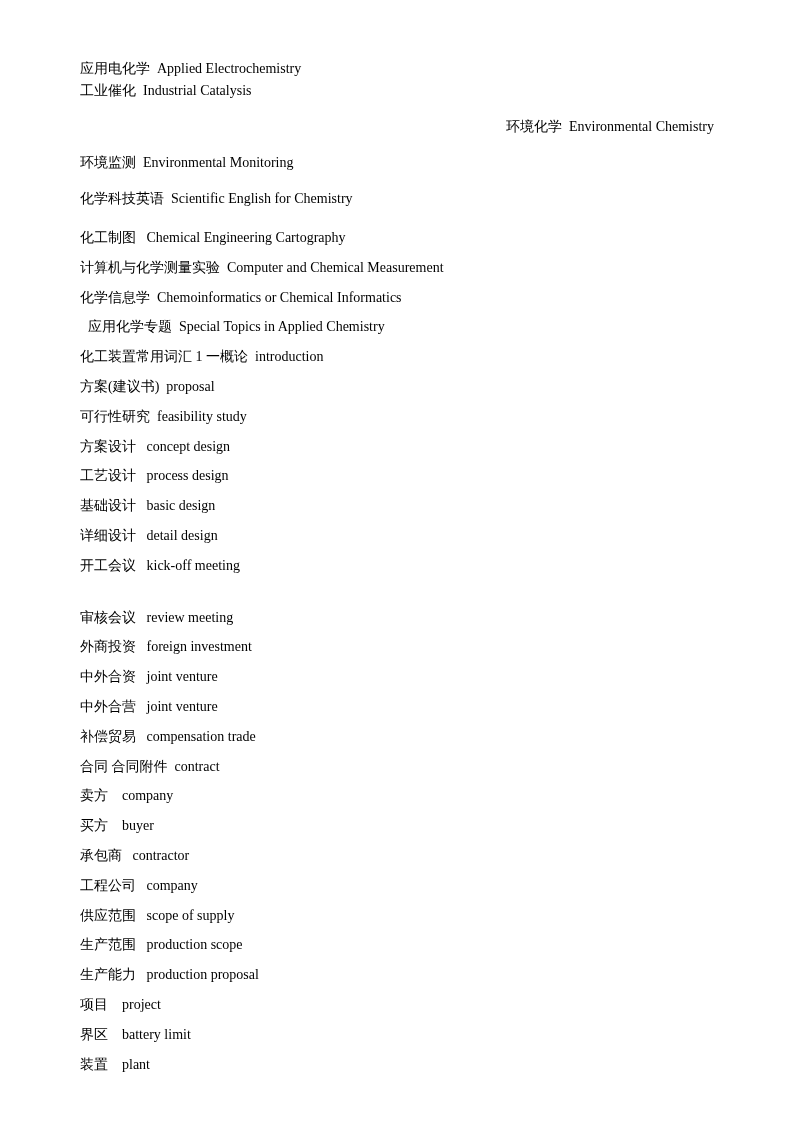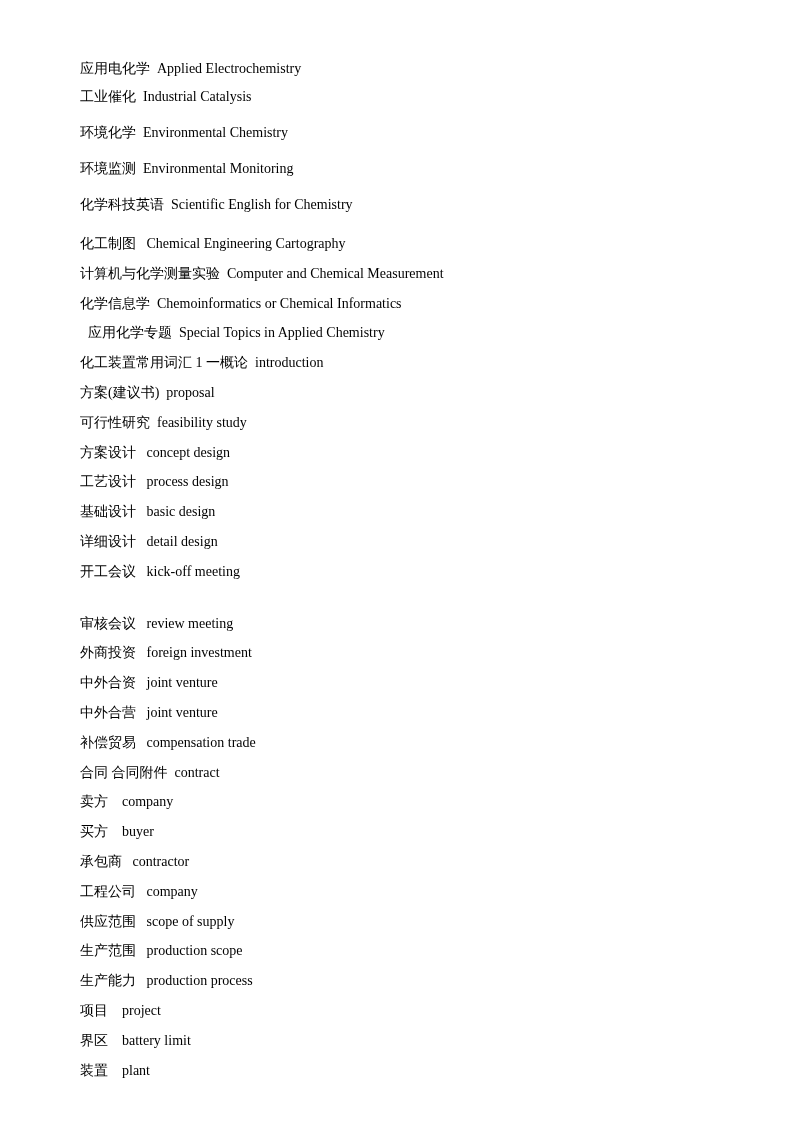--- a/index.html
+++ b/index.html
@@ -14,23 +14,23 @@
       font-family: "SimSun", "宋体", serif;
       font-size: 14px;
       color: #000000;
       padding: 60px 80px;
     }
   </style>
 </head>
 <body>
 
 <div id="content">
-    <div style="margin-bottom: 10px;"><span class="zh">应用电化学&nbsp;&nbsp;</span><span class="en">Applied Electrochemistry</span></div>
+    <div style="margin-bottom: 4px;"><span class="zh">应用电化学&nbsp;&nbsp;</span><span class="en">Applied Electrochemistry</span></div>
     <div style="margin-bottom: 18px;"><span class="zh">工业催化&nbsp;&nbsp;</span><span class="en">Industrial Catalysis</span></div>
-    <div style="margin-bottom: 18px;"><span class="zh">环境化学&nbsp;&nbsp;</span><span class="en">Environmental Chemistry</span></div>
+    <div style="margin-bottom: 18px; text-align: right;"><span class="zh">环境化学&nbsp;&nbsp;</span><span class="en">Environmental Chemistry</span></div>
     <div style="margin-bottom: 18px;"><span class="zh">环境监测&nbsp;&nbsp;</span><span class="en">Environmental Monitoring</span></div>
     <div style="margin-bottom: 18px;"><span class="zh">化学科技英语&nbsp;&nbsp;</span><span class="en">Scientific English for Chemistry</span></div>
     <div style="margin-bottom: 6px; line-height: 1.7;"><span class="zh">化工制图&nbsp;&nbsp;&nbsp;</span><span class="en">Chemical Engineering Cartography</span></div>
     <div style="margin-bottom: 6px; line-height: 1.7;"><span class="zh">计算机与化学测量实验&nbsp;&nbsp;</span><span class="en">Computer and Chemical Measurement</span></div>
     <div style="margin-bottom: 6px; line-height: 1.7;"><span class="zh">化学信息学&nbsp;&nbsp;</span><span class="en">Chemoinformatics or Chemical Informatics</span></div>
     <div style="margin-bottom: 6px; line-height: 1.7; margin-left: 8px;"><span class="zh">应用化学专题&nbsp;&nbsp;</span><span class="en">Special Topics in Applied Chemistry</span></div>
     <div style="margin-bottom: 6px; line-height: 1.7;"><span class="zh">化工装置常用词汇 1 一概论&nbsp;&nbsp;</span><span class="en">introduction</span></div>
     <div style="margin-bottom: 6px; line-height: 1.7;"><span class="zh">方案(建议书)&nbsp;&nbsp;</span><span class="en">proposal</span></div>
     <div style="margin-bottom: 6px; line-height: 1.7;"><span class="zh">可行性研究&nbsp;&nbsp;</span><span class="en">feasibility study</span></div>
     <div style="margin-bottom: 6px; line-height: 1.7;"><span class="zh">方案设计&nbsp;&nbsp;&nbsp;</span><span class="en">concept design</span></div>
@@ -43,17 +43,17 @@
     <div style="margin-bottom: 6px; line-height: 1.7;"><span class="zh">中外合资&nbsp;&nbsp;&nbsp;</span><span class="en">joint venture</span></div>
     <div style="margin-bottom: 6px; line-height: 1.7;"><span class="zh">中外合营&nbsp;&nbsp;&nbsp;</span><span class="en">joint venture</span></div>
     <div style="margin-bottom: 6px; line-height: 1.7;"><span class="zh">补偿贸易&nbsp;&nbsp;&nbsp;</span><span class="en">compensation trade</span></div>
     <div style="margin-bottom: 6px; line-height: 1.7;"><span class="zh">合同 合同附件&nbsp;&nbsp;</span><span class="en">contract</span></div>
     <div style="margin-bottom: 6px; line-height: 1.7;"><span class="zh">卖方&nbsp;&nbsp;&nbsp;&nbsp;</span><span class="en">company</span></div>
     <div style="margin-bottom: 6px; line-height: 1.7;"><span class="zh">买方&nbsp;&nbsp;&nbsp;&nbsp;</span><span class="en">buyer</span></div>
     <div style="margin-bottom: 6px; line-height: 1.7;"><span class="zh">承包商&nbsp;&nbsp;&nbsp;</span><span class="en">contractor</span></div>
     <div style="margin-bottom: 6px; line-height: 1.7;"><span class="zh">工程公司&nbsp;&nbsp;&nbsp;</span><span class="en">company</span></div>
     <div style="margin-bottom: 6px; line-height: 1.7;"><span class="zh">供应范围&nbsp;&nbsp;&nbsp;</span><span class="en">scope of supply</span></div>
     <div style="margin-bottom: 6px; line-height: 1.7;"><span class="zh">生产范围&nbsp;&nbsp;&nbsp;</span><span class="en">production scope</span></div>
-    <div style="margin-bottom: 6px; line-height: 1.7;"><span class="zh">生产能力&nbsp;&nbsp;&nbsp;</span><span class="en">production process</span></div>
+    <div style="margin-bottom: 6px; line-height: 1.7;"><span class="zh">生产能力&nbsp;&nbsp;&nbsp;</span><span class="en">production proposal</span></div>
     <div style="margin-bottom: 6px; line-height: 1.7;"><span class="zh">项目&nbsp;&nbsp;&nbsp;&nbsp;</span><span class="en">project</span></div>
     <div style="margin-bottom: 6px; line-height: 1.7;"><span class="zh">界区&nbsp;&nbsp;&nbsp;&nbsp;</span><span class="en">battery limit</span></div>
     <div style="margin-bottom: 6px; line-height: 1.7;"><span class="zh">装置&nbsp;&nbsp;&nbsp;&nbsp;</span><span class="en">plant</span></div>
   </div>
 
 </body></html>

